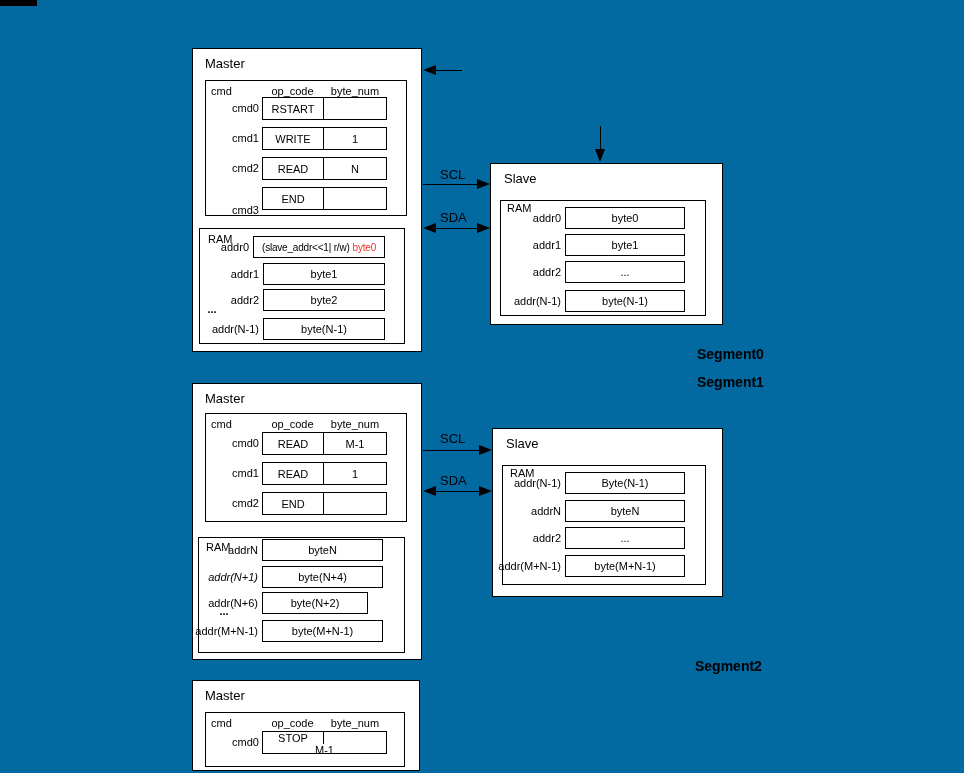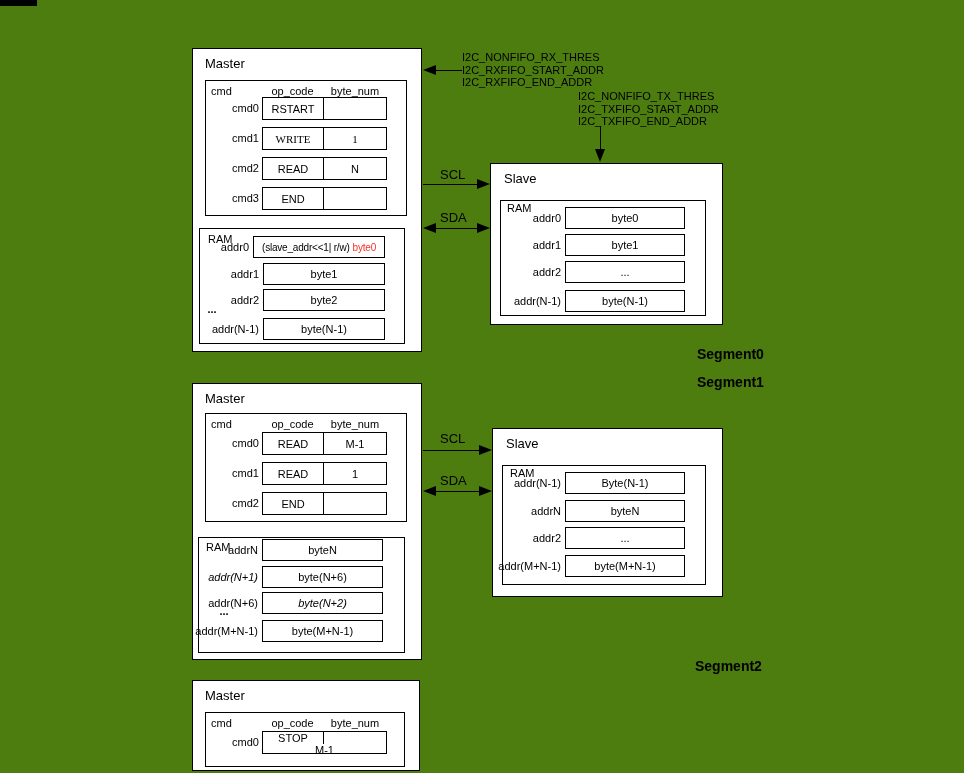--- a/index.html
+++ b/index.html
@@ -1,18 +1,18 @@
 <!DOCTYPE html>
 <html><head>
 <meta charset="utf-8">
 <style>
   * { margin:0; padding:0; box-sizing:border-box; }
   html,body { width:964px; height:773px; background:#fff; color:#000;
     font-family:"Liberation Sans", sans-serif; }
-  #canvas { position:absolute; left:0; top:0; width:964px; height:773px; background:#4d7c0f; overflow:hidden; }
+  #canvas { position:absolute; left:0; top:0; width:964px; height:773px; background:#0369a1; overflow:hidden; }
   .box { position:absolute; border:1px solid #000; background:#fff; }
   .t { position:absolute; white-space:nowrap; }
   .f13 { font-size:13px; }
   .f11 { font-size:11px; }
   .segl { font-size:14px; font-weight:bold; }
   .r { text-align:right; }
   .c { text-align:center; }
   .cmdrow { position:absolute; display:flex; border:1px solid #000; height:23px; width:125px; background:#fff; }
   .cmdrow .op { width:61px; border-right:1px solid #000; display:flex; align-items:center; justify-content:center; font-size:11px; }
   .cmdrow .byte { flex:1; display:flex; align-items:center; justify-content:center; font-size:11px; }
@@ -42,30 +42,30 @@
   <div class="t f11" style="left:211px;top:85px;">cmd</div>
   <div class="t f11 c" style="left:250px;top:85px;width:85px;">op_code</div>
   <div class="t f11 c" style="left:312px;top:85px;width:86px;">byte_num</div>
 
   <div class="t f11 r" style="left:199px;top:102px;width:60px;">cmd0</div>
   <div class="cmdrow" style="left:262px;top:97px;">
     <span class="op">RSTART</span>
     <span class="byte"></span>
   </div>
   <div class="t f11 r" style="left:199px;top:132px;width:60px;">cmd1</div>
-  <div class="cmdrow" style="left:262px;top:127px;font-family:Liberation Serif, serif;">
+  <div class="cmdrow" style="left:262px;top:127px;">
     <span class="op">WRITE</span>
     <span class="byte">1</span>
   </div>
   <div class="t f11 r" style="left:199px;top:162px;width:60px;">cmd2</div>
   <div class="cmdrow" style="left:262px;top:157px;">
     <span class="op">READ</span>
     <span class="byte">N</span>
   </div>
-  <div class="t f11 r" style="left:199px;top:192px;width:60px;text-align:right;">cmd3</div>
+  <div class="t f11 r" style="left:199px;top:204px;width:60px;text-align:right;">cmd3</div>
   <div class="cmdrow" style="left:262px;top:187px;">
     <span class="op">END</span>
     <span class="byte"></span>
   </div>
 
   <div class="box" style="left:199px;top:228px;width:206px;height:116px;"></div>
   <div class="t f11" style="left:208px;top:233px;">RAM</div>
 
   <div class="t f11 r" style="left:181px;top:241px;width:68px;">addr0</div>
   <div class="ramcell small" style="left:253px;top:236px;width:132px;">
@@ -73,33 +73,23 @@
     <span class="red">byte0</span>
   </div>
   <div class="t f11 r" style="left:190px;top:268px;width:69px;">addr1</div>
   <div class="ramcell" style="left:263px;top:263px;width:122px;">byte1</div>
   <div class="t f11 r" style="left:190px;top:294px;width:69px;">addr2</div>
   <div class="ramcell" style="left:263px;top:289px;width:122px;">byte2</div>
   <div class="t f11 c dots" style="left:198px;top:303px;width:28px;">...</div>
   <div class="t f11 r" style="left:171px;top:323px;width:88px;">addr(N-1)</div>
   <div class="ramcell" style="left:263px;top:318px;width:122px;">byte(N-1)</div>
 
-  <div class="ann" style="left:462px;top:51px;">
-    <div>I2C_NONFIFO_RX_THRES</div>
-    <div>I2C_RXFIFO_START_ADDR</div>
-    <div>I2C_RXFIFO_END_ADDR</div>
-  </div>
   <div class="hline" style="left:436px;top:70px;width:26px;"></div>
   <div class="tri-l" style="left:423px;top:65px;"></div>
 
-  <div class="ann" style="left:578px;top:90px;">
-    <div>I2C_NONFIFO_TX_THRES</div>
-    <div>I2C_TXFIFO_START_ADDR</div>
-    <div>I2C_TXFIFO_END_ADDR</div>
-  </div>
   <div class="vline" style="left:600px;top:126px;height:23px;"></div>
   <div class="tri-d" style="left:595px;top:149px;"></div>
 
   <div class="t f13" style="left:440px;top:167px;">SCL</div>
   <div class="hline" style="left:423px;top:184px;width:54px;"></div>
   <div class="tri-r" style="left:477px;top:179px;"></div>
 
   <div class="t f13" style="left:440px;top:210px;">SDA</div>
   <div class="hline" style="left:436px;top:228px;width:41px;"></div>
   <div class="tri-l" style="left:423px;top:223px;"></div>
@@ -145,23 +135,23 @@
     <span class="op">END</span>
     <span class="byte"></span>
   </div>
 
   <div class="box" style="left:198px;top:537px;width:207px;height:116px;"></div>
   <div class="t f11" style="left:206px;top:541px;">RAM</div>
 
   <div class="t f11 r" style="left:198px;top:544px;width:60px;">addrN</div>
   <div class="ramcell" style="left:262px;top:539px;width:121px;">byteN</div>
   <div class="t f11 r" style="left:178px;top:571px;width:80px;font-style:italic;">addr(N+1)</div>
-  <div class="ramcell" style="left:262px;top:566px;width:121px;">byte(N+6)</div>
+  <div class="ramcell" style="left:262px;top:566px;width:121px;">byte(N+4)</div>
   <div class="t f11 r" style="left:178px;top:597px;width:80px;">addr(N+6)</div>
-  <div class="ramcell" style="left:262px;top:592px;width:121px;font-style:italic;">byte(N+2)</div>
+  <div class="ramcell" style="left:262px;top:592px;width:106px;">byte(N+2)</div>
   <div class="t f11 c dots" style="left:210px;top:606px;width:28px;line-height:10px;">...</div>
   <div class="t f11 r" style="left:163px;top:625px;width:95px;">addr(M+N-1)</div>
   <div class="ramcell" style="left:262px;top:620px;width:121px;">byte(M+N-1)</div>
 
   <div class="t f13" style="left:440px;top:431px;">SCL</div>
   <div class="hline" style="left:423px;top:450px;width:56px;"></div>
   <div class="tri-r" style="left:479px;top:445px;"></div>
 
   <div class="t f13" style="left:440px;top:473px;">SDA</div>
   <div class="hline" style="left:436px;top:491px;width:43px;"></div>

